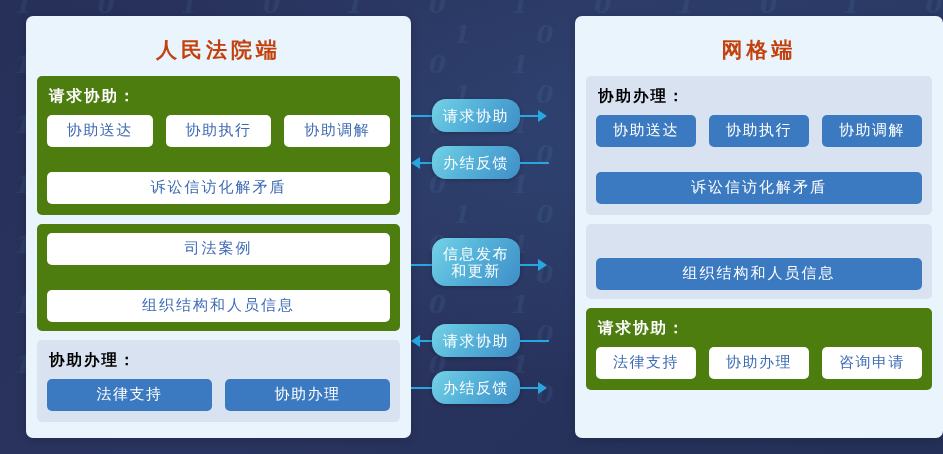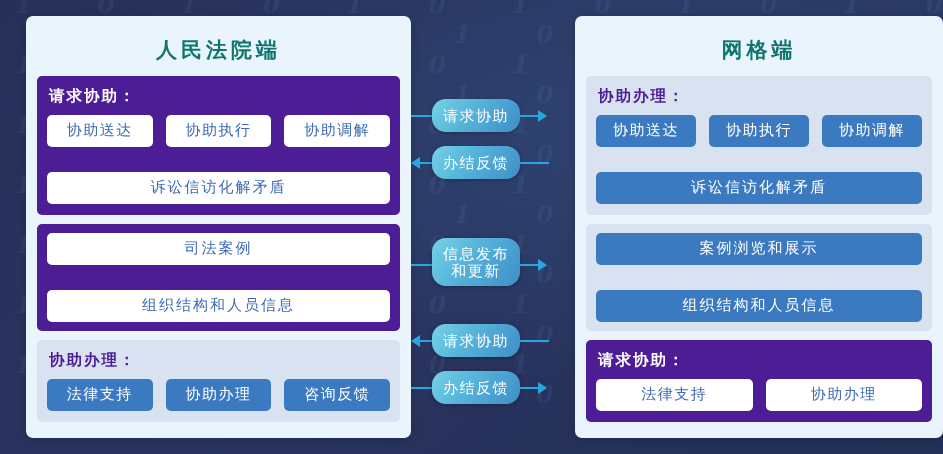--- a/index.html
+++ b/index.html
@@ -35,47 +35,47 @@
     border-radius:7px;
     box-shadow:0 2px 10px rgba(0,0,0,.18);
     box-sizing:border-box;
     padding:10px 11px 12px 11px;
   }
   #card-left{left:26px;top:16px;width:385px;height:422px;}
   #card-right{left:575px;top:16px;width:368px;height:422px;}
 
   .card-title{
     text-align:center;
-    color:#0f766e;
+    color:#c2410c;
     font-weight:700;
     font-size:21px;
     letter-spacing:4px;
     margin:10px 0 12px 0;
     user-select:none;
   }
 
   .group{
     border-radius:5px;
     box-sizing:border-box;
     padding:9px 10px 11px 10px;
     margin-bottom:9px;
   }
-  .group.blue{background:#4c1d95;}
+  .group.blue{background:#4d7c0f;}
   .group.pale{background:#d9e2f1;}
   .group.tight{padding:9px 10px 9px 10px;}
 
   .group-label{
     font-size:15.5px;
     font-weight:700;
     letter-spacing:2px;
     margin:1px 0 8px 2px;
     user-select:none;
   }
   .group.blue .group-label{color:#ffffff;}
-  .group.pale .group-label{color:#4c1d95;}
+  .group.pale .group-label{color:#000000;}
 
   .pill-row{display:flex;gap:13px;}
   .pill{
     flex:1 1 0;
     text-align:center;
     border-radius:5px;
     font-size:15px;
     letter-spacing:1.5px;
     padding:6px 0 7px 0;
     font-weight:400;
@@ -164,48 +164,47 @@
     <div class="group blue tight">
       <div class="bar white first">司法案例</div>
       <div class="bar white">组织结构和人员信息</div>
     </div>
 
     <div class="group pale">
       <div class="group-label">协助办理：</div>
       <div class="pill-row">
         <div class="pill solid">法律支持</div>
         <div class="pill solid">协助办理</div>
-        <div class="pill solid">咨询反馈</div>
       </div>
     </div>
   </div>
 
   <div class="card" id="card-right">
     <div class="card-title">网格端</div>
 
     <div class="group pale">
       <div class="group-label">协助办理：</div>
       <div class="pill-row">
         <div class="pill solid">协助送达</div>
         <div class="pill solid">协助执行</div>
         <div class="pill solid">协助调解</div>
       </div>
       <div class="bar solid">诉讼信访化解矛盾</div>
     </div>
 
     <div class="group pale tight">
-      <div class="bar solid first">案例浏览和展示</div>
       <div class="bar solid">组织结构和人员信息</div>
     </div>
 
     <div class="group blue">
       <div class="group-label">请求协助：</div>
       <div class="pill-row">
         <div class="pill white">法律支持</div>
         <div class="pill white">协助办理</div>
+        <div class="pill white">咨询申请</div>
       </div>
     </div>
   </div>
 
   <div class="line" style="left:411px;top:115px;width:21px;"></div>
   <div class="badge" id="badge-1" style="left:432px;top:99px;width:88px;height:33px;">请求协助</div>
   <div class="line" style="left:520px;top:115px;width:18px;"></div>
   <div class="arrow right" style="left:538px;top:110px;"></div>
 
   <div class="arrow left" style="left:411px;top:157px;"></div>

